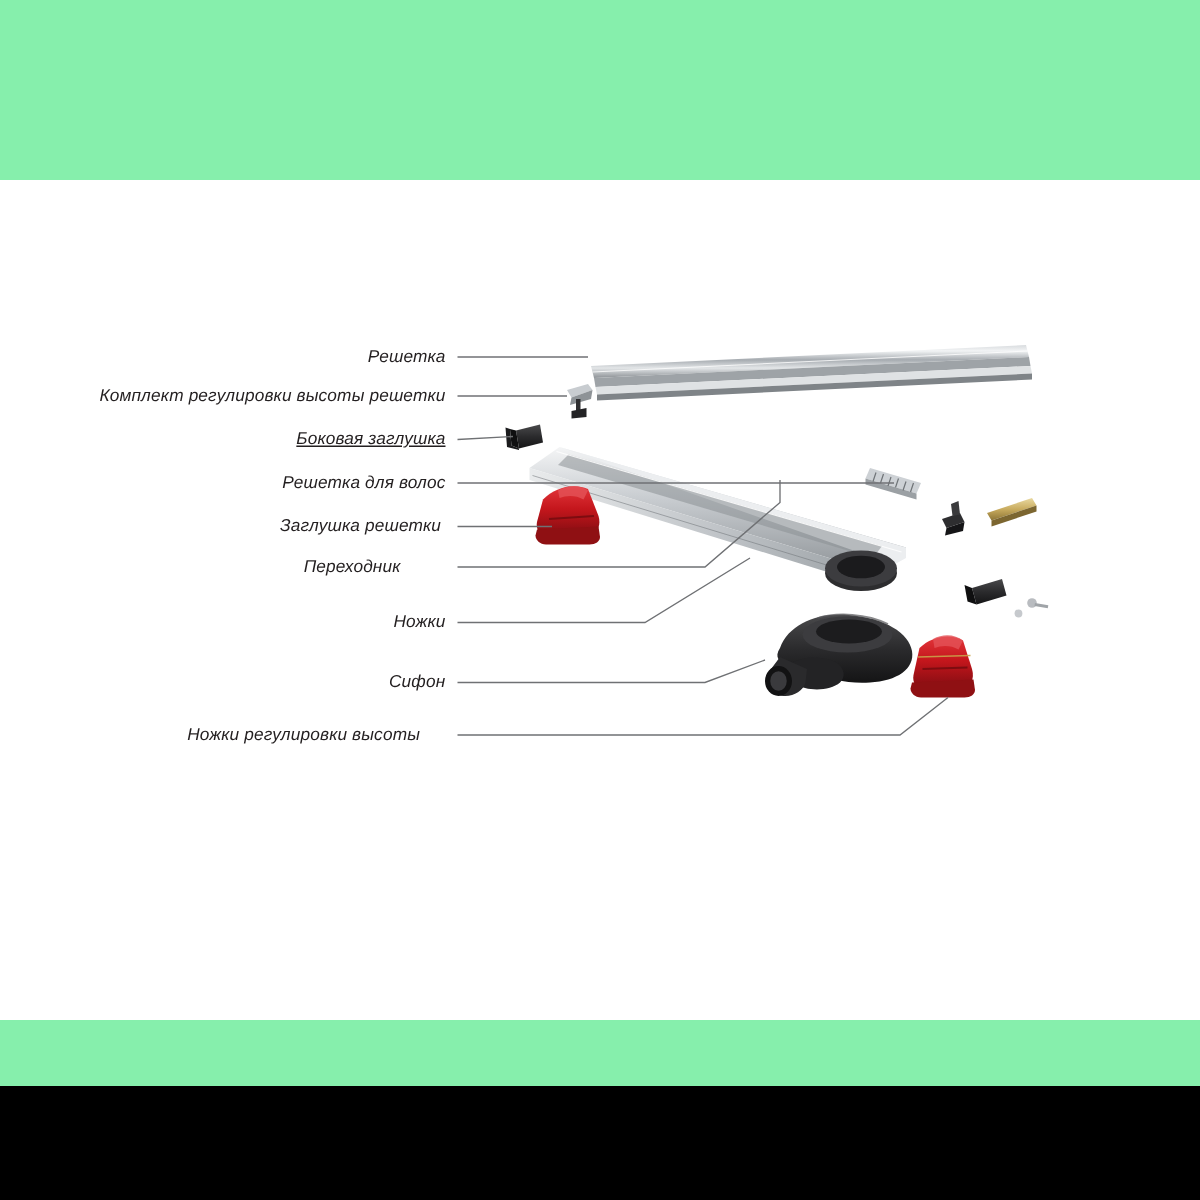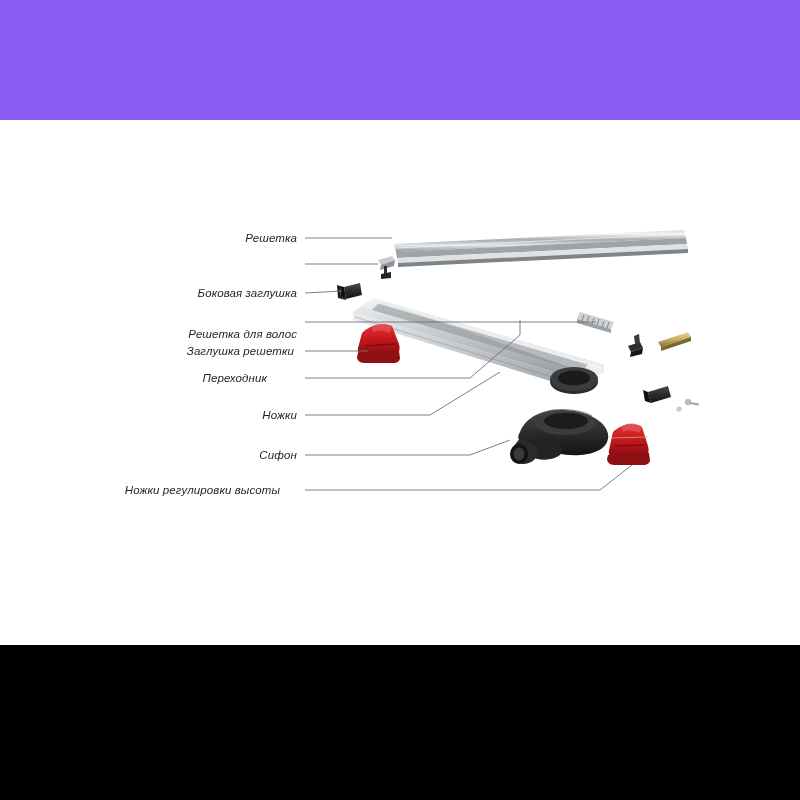--- a/index.html
+++ b/index.html
@@ -3,22 +3,22 @@
 <meta charset="utf-8">
 <style>
   html, body {
     margin: 0;
     padding: 0;
     background: #000000;
   }
   #page {
     position: relative;
     width: 800px;
-    height: 645px;
-    background: #8b5cf6;
+    height: 724px;
+    background: #86efac;
     overflow: hidden;
     font-family: "Liberation Sans", sans-serif;
   }
   #canvas {
     position: absolute;
     left: 0;
     top: 120px;
     width: 800px;
     height: 560px;
     background: #ffffff;
@@ -183,24 +183,27 @@
         <path d="M305,258 L470,258 L520,215 L520,200"></path>
         <path d="M305,295 L430,295 L500,252"></path>
         <path d="M305,335 L470,335 L510,320"></path>
         <path d="M305,370 L600,370 L632,345"></path>
       </g>
     </svg>
 
     <div class="label" style="right:503px; top:112px;">
       <span>Решетка</span>
     </div>
-    <div class="label" style="right:503px; top:167px;">
+    <div class="label" style="right:503px; top:138px;">
+      <span>Комплект регулировки высоты решетки</span>
+    </div>
+    <div class="label" style="right:503px; top:167px;text-decoration:underline;">
       <span>Боковая заглушка</span>
     </div>
-    <div class="label" style="right:503px; top:196px;margin-top:12px;">
+    <div class="label" style="right:503px; top:196px;">
       <span>Решетка для волос</span>
     </div>
     <div class="label" style="right:506px; top:225px;">
       <span>Заглушка решетки</span>
     </div>
     <div class="label" style="right:533px; top:252px;">
       <span>Переходник</span>
     </div>
     <div class="label" style="right:503px; top:289px;">
       <span>Ножки</span>

